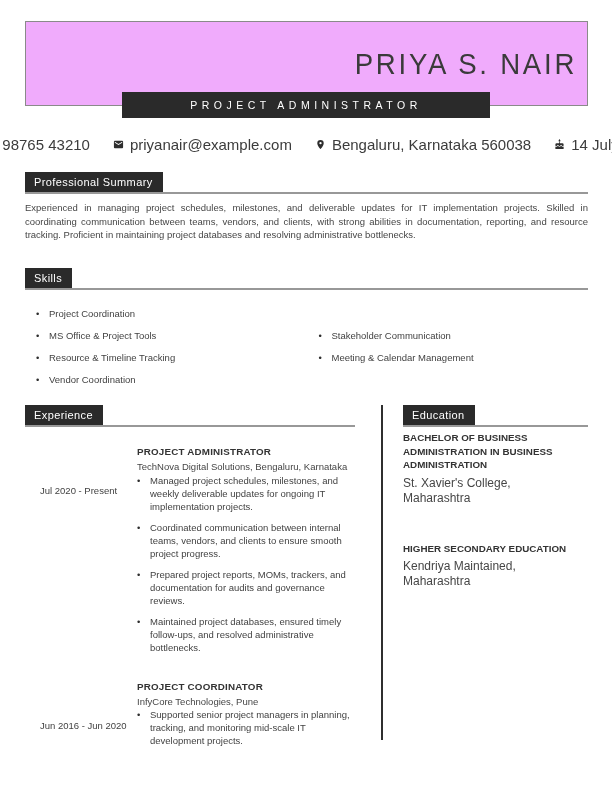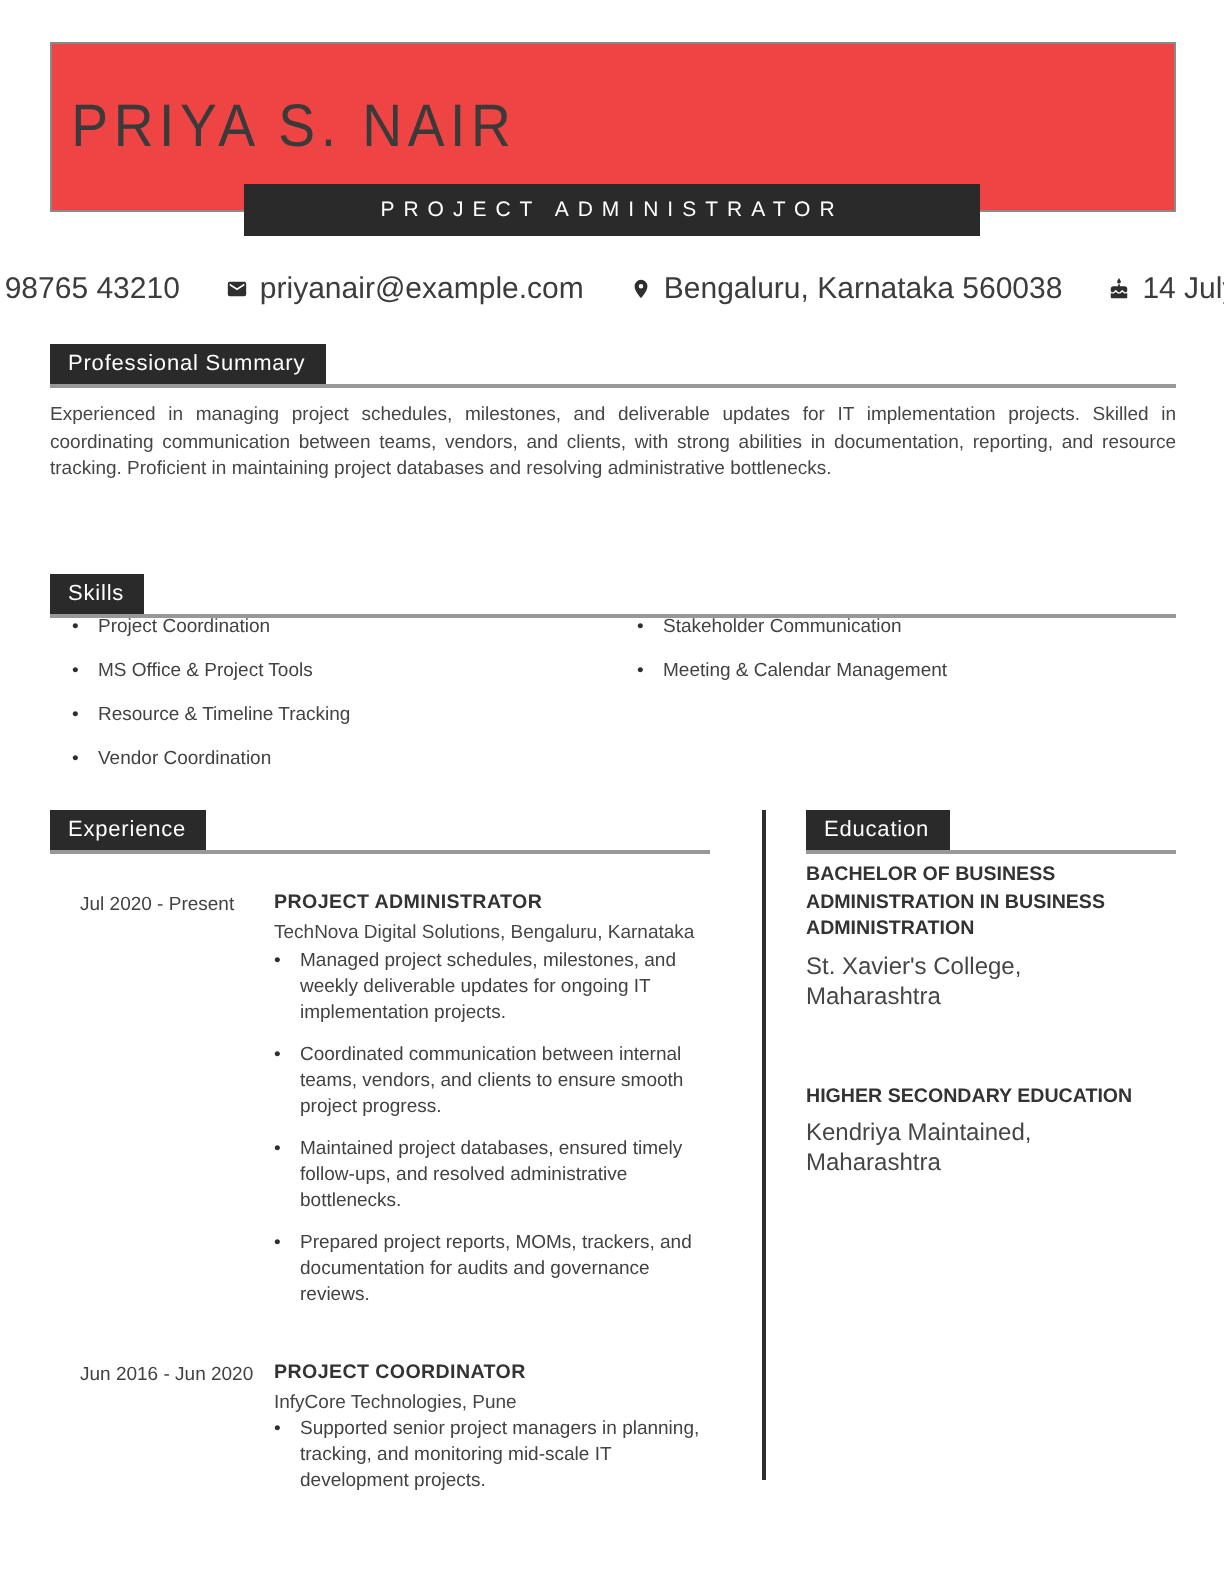--- a/index.html
+++ b/index.html
@@ -5,22 +5,22 @@
   * { margin:0; padding:0; box-sizing:border-box; }
   html,body { background:#ffffff; }
   .page {
     position:relative; width:612px; height:792px; background:#ffffff;
     font-family:"Liberation Sans", sans-serif; color:#3f3f3f; overflow:hidden;
     margin:0 auto;
   }
   
   .name-box {
     position:absolute; left:25px; top:21px; width:563px; height:85px;
-    border:1.5px solid #8a8a8a; background:#ef4444;
-    display:flex; align-items:center; justify-content:flex-start;
+    border:1.5px solid #8a8a8a; background:#f0abfc;
+    display:flex; align-items:center; justify-content:flex-end;
   }
   .name {
     font-size:30px; font-weight:300; letter-spacing:3px; color:#3a3a3a;
     transform:scaleX(.92); display:inline-block; white-space:nowrap;
   }
   .title-band {
     position:absolute; left:122px; top:92px; width:368px; height:26px;
     background:#2a2a2a; color:#ffffff;
     display:flex; align-items:center; justify-content:center;
     font-size:10.5px; letter-spacing:4.5px; font-weight:400;
@@ -33,45 +33,45 @@
   .contact-item { display:flex; align-items:center; gap:6px; white-space:nowrap; }
   .cicon { width:11px; height:11px; flex:0 0 auto; display:block; }
   .cicon path { fill:#2e2e2e; }
   
   .section-head { border-bottom:2px solid #989898; display:flex; align-items:flex-end; }
   .section-label {
     background:#2a2a2a; color:#ffffff; font-size:11px; letter-spacing:.4px;
     padding:4.5px 10px 4.5px 9px; line-height:1; white-space:nowrap;
   }
   .head-summary  { position:absolute; left:25px; top:172px; width:563px; }
-  .head-skills   { position:absolute; left:25px; top:287px; width:563px;align-items:center; }
+  .head-skills   { position:absolute; left:25px; top:268px; width:563px;align-items:center; }
   
   .summary-text {
     position:absolute; left:25px; top:201px; width:563px;
     font-size:9.5px; line-height:13.5px; text-align:justify; color:#464646;
   }
   
-  .skills { position:absolute; left:25px; top:308px; width:563px; display:flex; }
+  .skills { position:absolute; left:25px; top:308px; width:563px; display:flex;align-items:center; }
   .skill-col { width:50%; }
   .skill-col.left  { padding-left:11px; }
   .skill-col.right { padding-left:12px; }
   ul.blist { list-style:none; }
   ul.blist li {
     position:relative; padding-left:13px; font-size:9.5px; color:#424242;
   }
   ul.blist li::before { content:"•"; position:absolute; left:0; top:0; color:#2e2e2e; }
   .skills ul.blist li { margin-bottom:9.5px; line-height:1.3; }
   
   .main { position:absolute; left:25px; top:405px; width:563px; }
   .col-left  { position:absolute; left:0; top:0; width:330px; }
   .col-right { position:absolute; left:378px; top:0; width:185px; }
   .v-divider { position:absolute; left:356px; top:0; width:1.5px; height:335px; background:#2f2f2f; }
   
   .job { display:flex; margin-top:19px; }
-  .job-dates { width:112px; padding-left:15px; flex:0 0 auto; font-size:9.5px; color:#424242; padding-top:1px; }
+  .job-dates { width:112px; padding-left:15px; flex:0 0 auto; font-size:9.5px; color:#424242; padding-top:1px;margin-top:38px; }
   .job-body { flex:1; }
   .job-title { font-size:9.8px; font-weight:bold; color:#333333; letter-spacing:.2px; }
   .job-company { font-size:9.5px; line-height:13.5px; margin-top:3px; color:#464646; }
   .job-bullets { }
   .job-bullets li { margin-bottom:8px; line-height:13px; }
   
   .edu-entry { margin-top:4px; }
   .edu-entry + .edu-entry { margin-top:36px; }
   .edu-degree { font-size:9.8px; font-weight:bold; color:#333333; line-height:13.5px; }
   .edu-school, .edu-region { font-size:12px; color:#464646; line-height:15px; }
@@ -148,22 +148,22 @@
       </div>
 
       <div class="job">
         <div class="job-dates">Jul 2020 - Present</div>
         <div class="job-body">
           <div class="job-title">PROJECT ADMINISTRATOR</div>
           <div class="job-company">TechNova Digital Solutions, Bengaluru, Karnataka</div>
           <ul class="blist job-bullets">
             <li>Managed project schedules, milestones, and weekly deliverable updates for ongoing IT implementation projects.</li>
             <li>Coordinated communication between internal teams, vendors, and clients to ensure smooth project progress.</li>
+            <li>Prepared project reports, MOMs, trackers, and documentation for audits and governance reviews.</li>
             <li>Maintained project databases, ensured timely follow-ups, and resolved administrative bottlenecks.</li>
-            <li>Prepared project reports, MOMs, trackers, and documentation for audits and governance reviews.</li>
           </ul>
         </div>
       </div>
 
       <div class="job">
         <div class="job-dates">Jun 2016 - Jun 2020</div>
         <div class="job-body">
           <div class="job-title">PROJECT COORDINATOR</div>
           <div class="job-company">InfyCore Technologies, Pune</div>
           <ul class="blist job-bullets">

